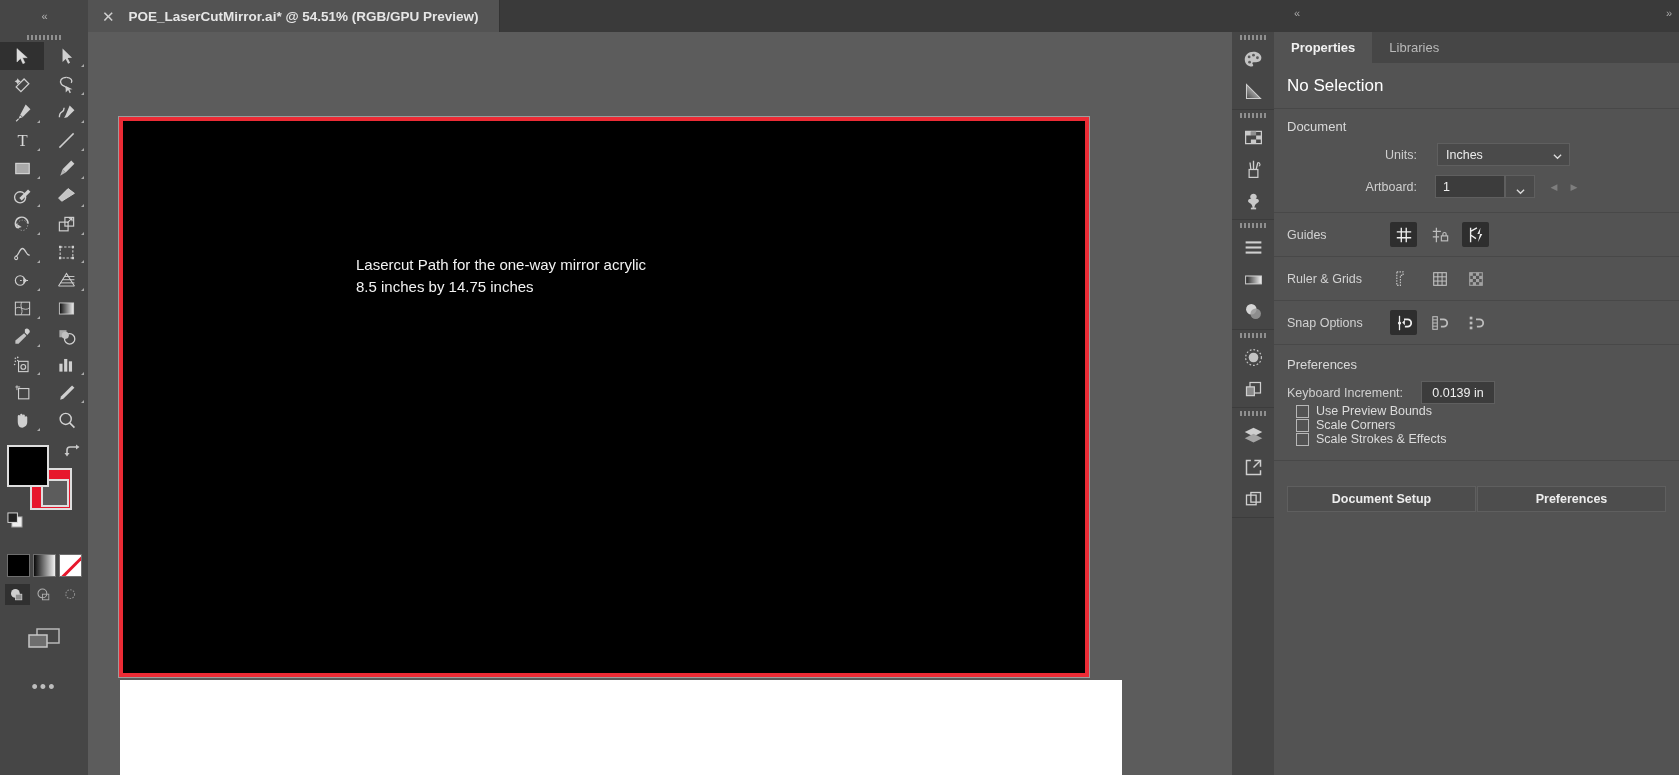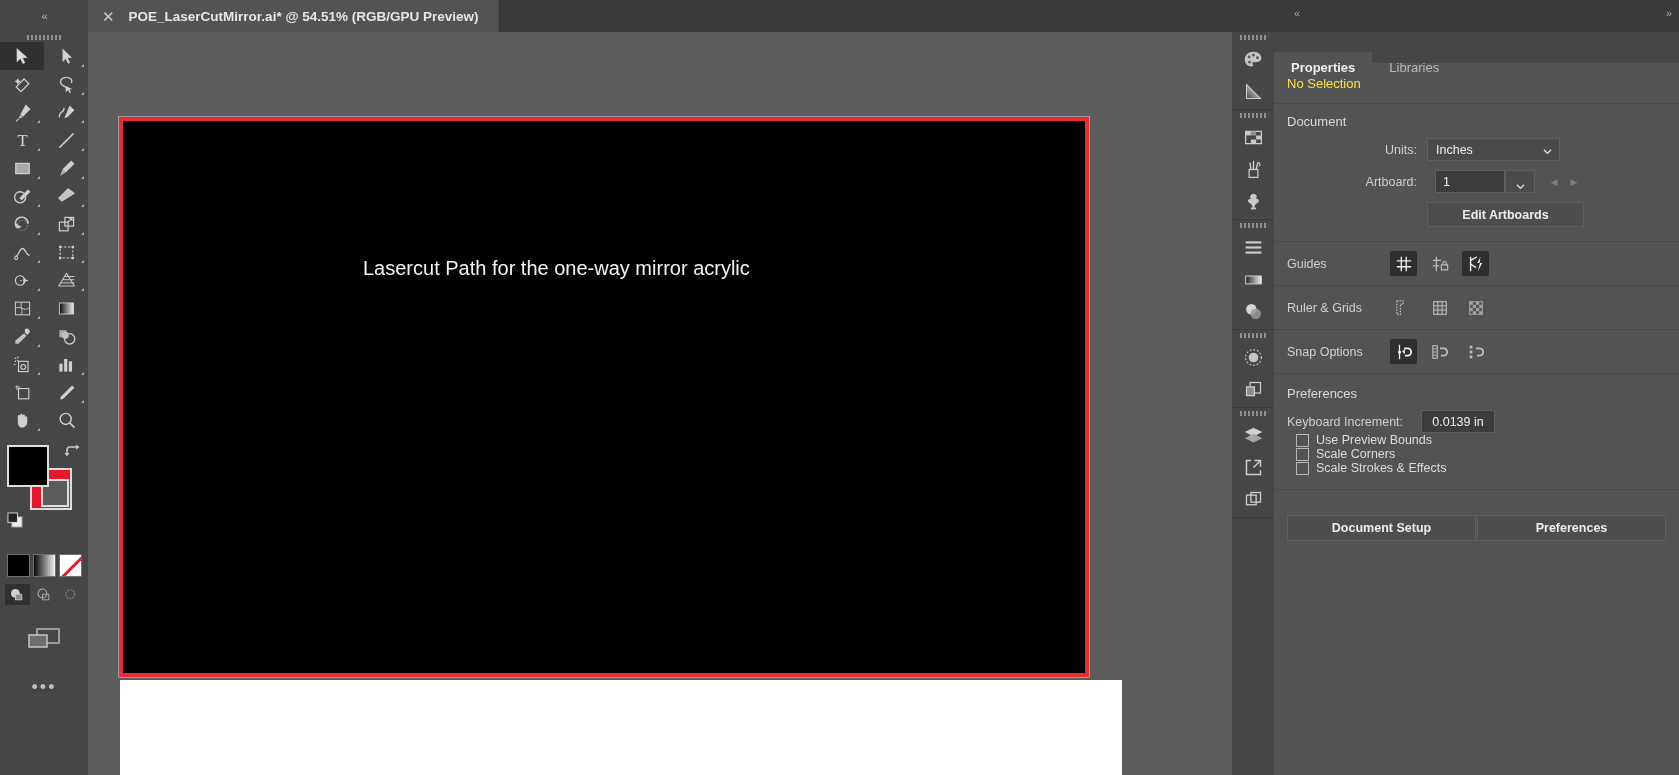--- a/index.html
+++ b/index.html
@@ -59,44 +59,44 @@
   .draw-btn.on { background:#303030; }
 
   .screen-mode { width:88px; margin-top:22px; display:flex; justify-content:center; }
   .dotsmenu { width:88px; margin-top:28px; text-align:center; font-size:18px; color:#bdbdbd; letter-spacing:2px; }
 
   
   .canvas-wrap { position:absolute; left:88px; top:32px; width:1122px; height:743px; background:#5c5c5c; overflow:hidden; }
   .page-white { position:absolute; left:32px; top:648px; width:1002px; height:95px; background:#fff; }
   .artboard { position:absolute; left:31px; top:85px; width:970px; height:560px; background:#000;
       border:4px solid #ec2b35; outline:1px solid #9c9c9c; }
-  .art-text { position:absolute; left:240px; top:133px; color:#f2f2f2; font-size:20px; line-height:1.45; }
+  .art-text { position:absolute; left:233px; top:133px; color:#f2f2f2; font-size:15px; line-height:1.45; }
 
   
   .vscroll { position:absolute; right:0; top:32px; width:14px; height:743px; background:#4a4a4a; }
   .vscroll .arrow-up { position:absolute; top:5px; left:3px; width:0;height:0;
      border-left:4px solid transparent;border-right:4px solid transparent;border-bottom:5px solid #bdbdbd;}
   .vscroll .thumb { position:absolute; left:2px; top:380px; width:10px; height:36px; background:#747474; border-radius:5px;}
 
   
   .rail { position:absolute; left:1232px; top:32px; width:42px; height:743px; background:#464646; }
   .rail-group { border-bottom:1px solid #3c3c3c; padding-bottom:2px; }
   .rail-handle { height:11px; display:flex; align-items:center; justify-content:center; }
   .rail-handle .dots { width:26px; }
   .rail-item { width:42px; height:32px; display:flex; align-items:center; justify-content:center; }
   .rail-item svg { width:21px; height:21px; }
 
   
   .props { position:absolute; left:1274px; top:32px; width:405px; height:743px; background:#535353; }
   .tabs { display:flex; height:31px; background:#464646; }
-  .ptab { padding:0 17px; height:31px; display:flex; align-items:center; font-size:13px; color:#b9b9b9;margin-top:20px; }
+  .ptab { padding:0 17px; height:31px; display:flex; align-items:center; font-size:13px; color:#b9b9b9; }
   .ptab.active { background:#535353; color:#f0f0f0; font-weight:bold; }
   .sec { padding:12px 13px 11px 13px; border-bottom:1px solid #484848; }
   .sec-title { font-size:13px; color:#d9d9d9; }
-  .no-sel { padding:13px 13px 12px 13px; font-size:13px; color:#fde047; border-bottom:1px solid #484848;}
+  .no-sel { padding:13px 13px 12px 13px; font-size:17px; color:#ffffff; border-bottom:1px solid #484848;}
   .doc-sec { padding:10px 13px 14px; border-bottom:1px solid #484848; }
   .row { display:flex; align-items:center; margin-top:9px; }
   .lbl { font-size:12.5px; color:#cfcfcf; text-align:right; }
   .select {
     background:#4a4a4a; border:1px solid #5f5f5f; height:23px; display:flex; align-items:center;
     padding:0 8px; font-size:12.5px; color:#ececec; position:relative;
   }
   .chev { position:absolute; right:7px; top:6px; width:9px; height:9px; }
   .numbox { background:#3c3c3c; border:1px solid #5f5f5f; height:23px; display:flex; align-items:center;
     padding:0 7px; font-size:12.5px; color:#f0f0f0; }
@@ -395,20 +395,21 @@
     </div>
 
     <div class="dotsmenu">•••</div>
   </div>
 
   <div class="canvas-wrap">
     <div class="page-white"></div>
     <div class="artboard">
       <div class="art-text">
         <div>Lasercut Path for the one-way mirror acrylic</div>
+        <div>8.5 inches by 14.75 inches</div>
       </div>
     </div>
   </div>
 
   <div class="vscroll">
     <div class="arrow-up"></div>
     <div class="thumb"></div>
   </div>
 
   <div class="rail">
@@ -545,21 +546,21 @@
       <div class="ptab active">Properties</div>
       <div class="ptab">Libraries</div>
     </div>
 
     <div class="no-sel">No Selection</div>
 
     <div class="doc-sec">
       <div class="sec-title">Document</div>
 
       <div class="row">
-        <div class="lbl" style="width:130px;margin-right:10px;">Units:</div>
+        <div class="lbl" style="width:130px;margin-right:20px;">Units:</div>
         <div class="select" style="width:133px;">
           <span>Inches</span>
           <span class="chev">
             <svg viewBox="0 0 10 10">
                 <path d="M1 3 L5 7 L9 3" fill="none" stroke="#dcdcdc" stroke-width="1.4"></path>
               </svg>
           </span>
         </div>
       </div>
 
@@ -572,24 +573,20 @@
           <span class="chev">
             <svg viewBox="0 0 10 10">
                 <path d="M1 3 L5 7 L9 3" fill="none" stroke="#dcdcdc" stroke-width="1.4"></path>
               </svg>
           </span>
         </div>
         <div class="navarr" style="margin-left:9px;color:#7e7e7e;font-size:9px;">◀</div>
         <div class="navarr" style="color:#7e7e7e;font-size:9px;">▶</div>
       </div>
 
-      <div class="row" style="justify-content:flex-start;">
-        <div style="width:140px;"></div>
-        <div class="btn" style="width:157px;">Edit Artboards</div>
-      </div>
     </div>
 
     <div class="icon-row">
       <div class="lbl2">Guides</div>
       <div class="ibtn on" style="margin-left:-5px;">
         <svg viewBox="0 0 20 20">
             <path d="M2 6.5 h16 M2 13 h16 M7 2 v16 M12.5 2 v16" stroke="#efefef" stroke-width="1.5"></path>
           </svg>
       </div>
       <div class="ibtn">

